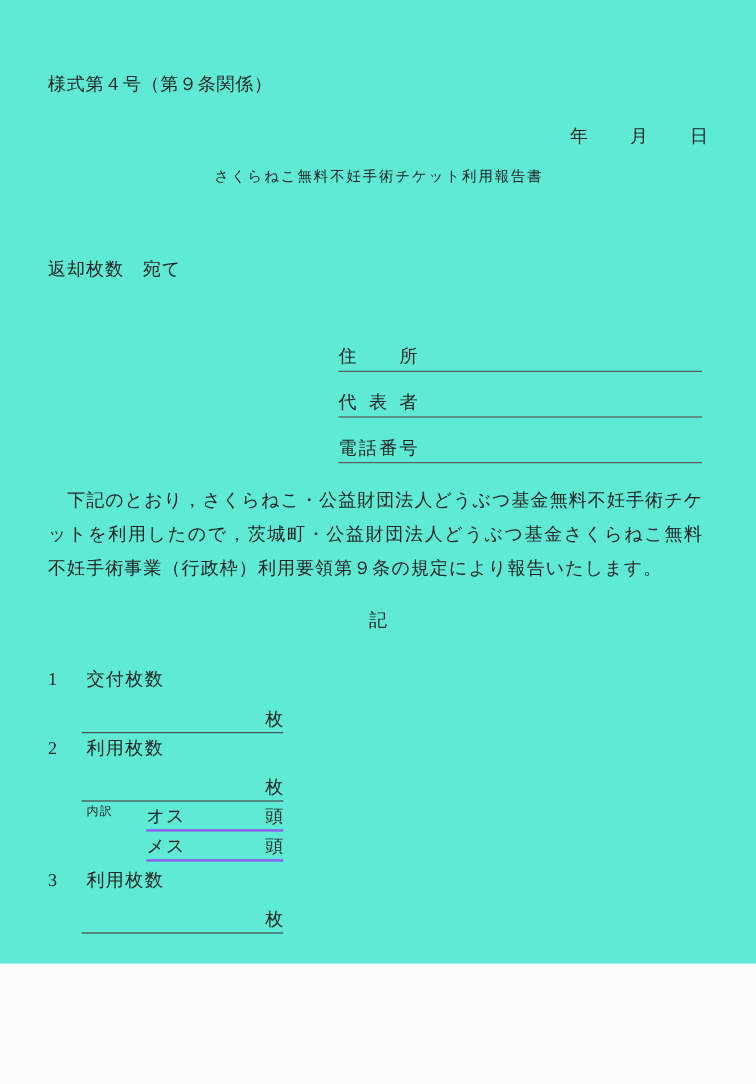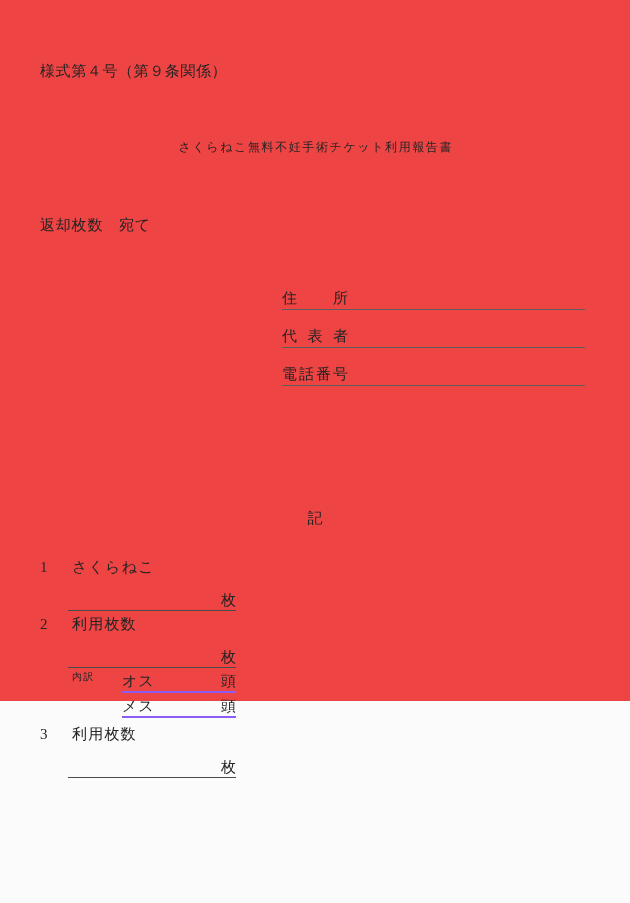--- a/index.html
+++ b/index.html
@@ -13,22 +13,22 @@
     background: #fbfbfb;
     font-family: "Liberation Serif", "DejaVu Serif", serif;
     color: #242424;
     -webkit-font-smoothing: antialiased;
     overflow: hidden;
   }
 
   .page {
     position: relative;
     width: 630px;
-    height: 701px;
-    background: #ef4444;
+    height: 803px;
+    background: #5eead4;
   }
 
   
   .abs { position: absolute; }
   .jp {
     font-family: "Liberation Serif", "DejaVu Serif", serif;
     font-size: 15px;
     line-height: 1.0;
     white-space: pre;
     color: #242424;
@@ -219,20 +219,23 @@
   .spacer-6 { height: 6px; }
   .spacer-9 { height: 9px; }
 </style>
 </head>
 <body>
 
 <div class="page">
 
   <div class="abs jp" id="form-number">様式第４号（第９条関係）</div>
 
+  <div class="abs jp" id="date-line">
+    <span class="date-unit">年</span><span class="date-unit">月</span><span class="date-unit">日</span>
+  </div>
 
   <div class="abs jp" id="doc-title">さくらねこ無料不妊手術チケット利用報告書</div>
 
   <div class="abs jp" id="addressee">返却枚数　宛て</div>
 
   <div class="abs" id="applicant-fields">
 
     <div class="field-row">
       <div class="field-label jp">
         <span>住</span>
@@ -255,29 +258,32 @@
         <span>電</span>
         <span>話</span>
         <span>番</span>
         <span>号</span>
       </div>
       <div class="field-value jp"></div>
     </div>
 
   </div>
 
+  <div class="abs" id="body-paragraph">
+    <p>下記のとおり，さくらねこ・公益財団法人どうぶつ基金無料不妊手術チケットを利用したので，茨城町・公益財団法人どうぶつ基金さくらねこ無料不妊手術事業（行政枠）利用要領第９条の規定により報告いたします。</p>
+  </div>
 
   <div class="abs jp" id="ki-marker">記</div>
 
   <div class="abs" id="items">
 
     <div class="item-block">
       <div class="item-heading jp">
         <span class="item-no">1</span>
-        <span class="item-label">さくらねこ</span>
+        <span class="item-label">交付枚数</span>
       </div>
       <div class="blank-line">
         <span class="blank-value jp"></span>
         <span class="unit jp">枚</span>
       </div>
     </div>
 
     <div class="spacer-6"></div>
 
     <div class="item-block">

